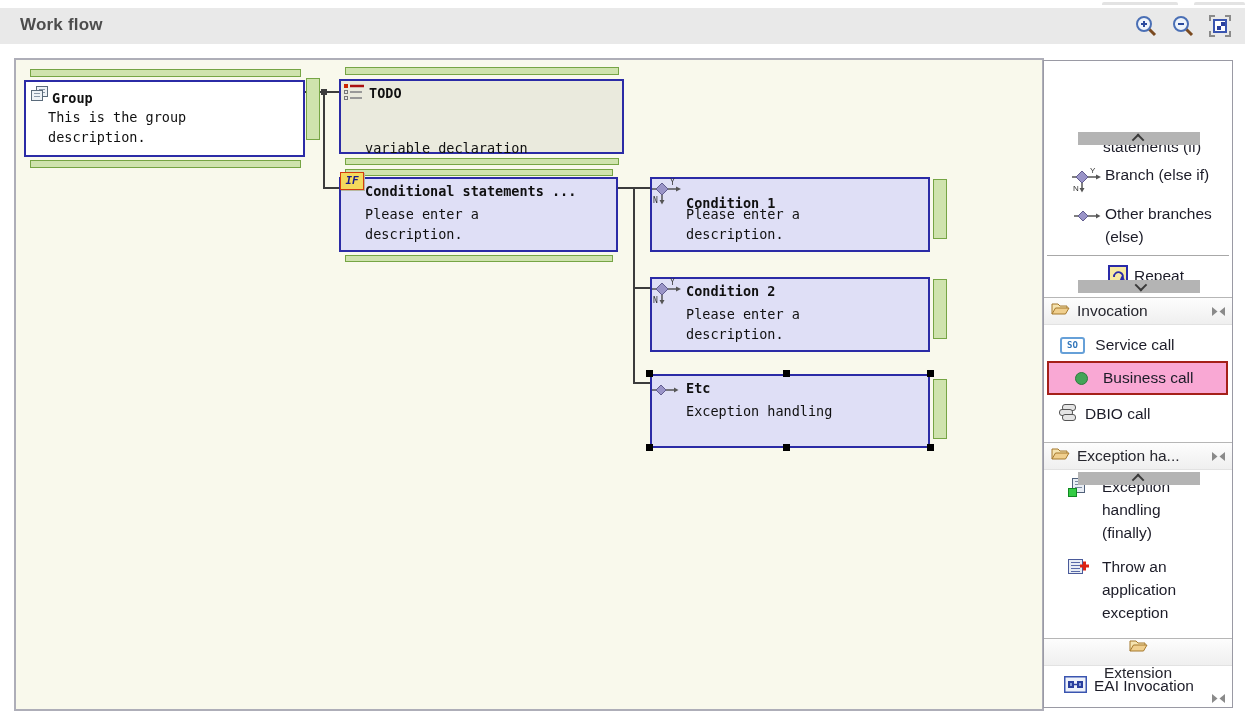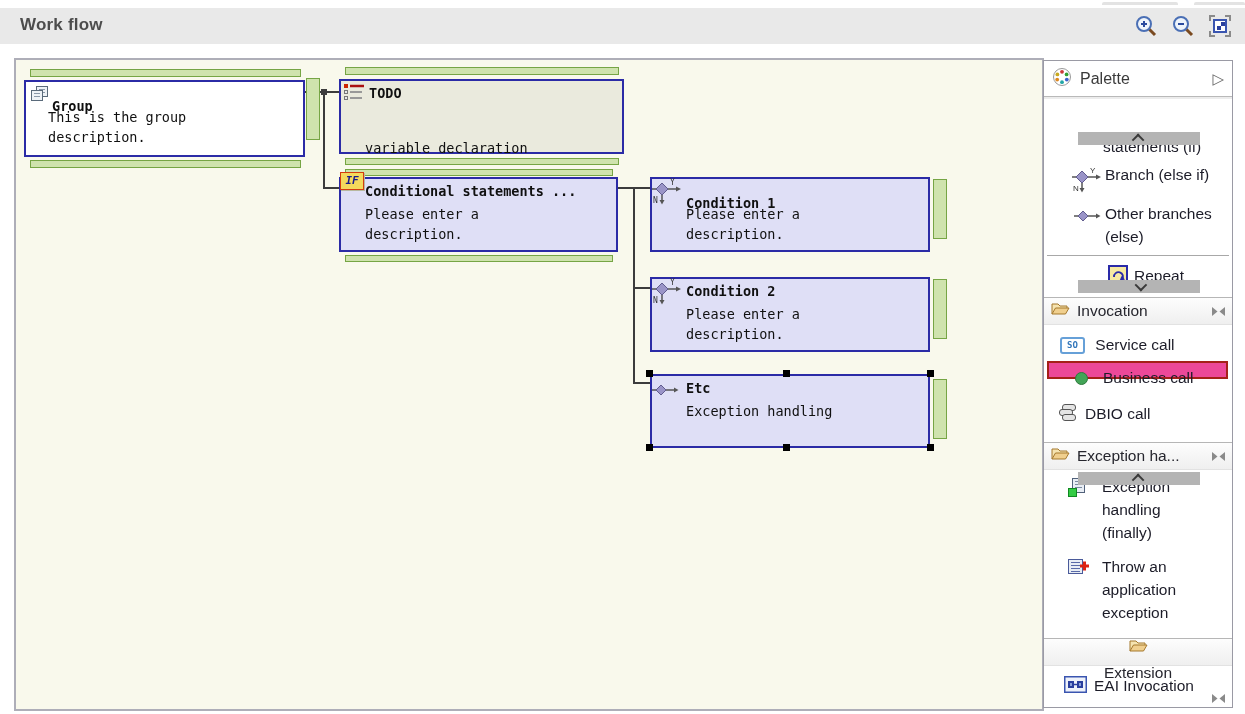--- a/index.html
+++ b/index.html
@@ -44,22 +44,22 @@
   .sec-hdr{position:absolute;left:0;right:0;height:28px;display:flex;align-items:center;gap:7px;
            padding:0 7px;background:linear-gradient(#fdfdfd,#efefef);border-top:1px solid #b6b6b6;
            border-bottom:1px solid #e2e2e2;box-sizing:border-box;cursor:pointer;}
   .sec-label{font-size:15.5px;color:#26262e;white-space:nowrap;}
   .bowtie{margin-left:auto;}
   .pitem{position:absolute;cursor:pointer;white-space:nowrap;}
   .pline{line-height:23px;}
   .svc-box{display:inline-block;width:21px;height:13px;border:2px solid #66a0d8;border-radius:3px;
            color:#3377bb;font:bold 9px "DejaVu Sans Mono",monospace;text-align:center;line-height:13px;background:#fff;}
   .biz-dot{display:inline-block;width:11px;height:11px;border-radius:50%;background:#43a457;border:1.5px solid #2d7a3c;}
-  .selbox{position:absolute;left:3px;top:300px;width:181px;height:18px;border:2px solid #a52019;
-          background:#ec4899;box-sizing:border-box;cursor:pointer;}
+  .selbox{position:absolute;left:3px;top:300px;width:181px;height:34px;border:2px solid #a52019;
+          background:#f9a8d4;box-sizing:border-box;cursor:pointer;}
   .scrollbar{position:absolute;left:34px;width:122px;height:13px;background:#b4b4b4;z-index:5;
              display:flex;align-items:center;justify-content:center;cursor:pointer;}
   .chev{width:7px;height:7px;border-left:2px solid #3a3a3a;border-top:2px solid #3a3a3a;}
   .chev.up{transform:rotate(45deg) translateY(2px);}
   .chev.down{transform:rotate(225deg) translateY(2px);}
   .divline{position:absolute;left:3px;right:3px;height:1px;background:#a8a8a8;}
 </style>
 </head>
 <body>
 
@@ -119,21 +119,21 @@
     <span class="nicon" style="left:5px;top:4px;">
       <svg width="17" height="15">
           <rect x="5.5" y="0.5" width="11" height="10" fill="#eef2f6" stroke="#5a6a7a"></rect>
           <line x1="8" y1="3.5" x2="14" y2="3.5" stroke="#8a98a8"></line>
           <line x1="8" y1="6.5" x2="14" y2="6.5" stroke="#8a98a8"></line>
           <rect x="0.5" y="4.5" width="11" height="10" fill="#eef2f6" stroke="#5a6a7a"></rect>
           <line x1="3" y1="7.5" x2="9" y2="7.5" stroke="#8a98a8"></line>
           <line x1="3" y1="10.5" x2="9" y2="10.5" stroke="#8a98a8"></line>
         </svg>
     </span>
-    <span class="ntitle" style="left:26px;top:16px;">Group</span>
+    <span class="ntitle" style="left:26px;top:8px;">Group</span>
     <span class="ndesc" style="left:22px;top:27px;">This is the group</span>
     <span class="ndesc" style="left:22px;top:47px;">description.</span>
   </div>
 
   <div class="gbar" style="left:329px;top:7px;width:274px;height:8px;"></div>
   <div class="gbar" style="left:329px;top:98px;width:274px;height:7px;"></div>
   <div class="node node-gray" style="left:323px;top:19px;width:285px;height:75px;">
     <span class="nicon" style="left:3px;top:3px;">
       <svg width="21" height="17">
           <rect x="0" y="0" width="4" height="4" fill="#cc2200"></rect>
@@ -211,35 +211,20 @@
   <div class="handle" style="left:630px;top:310px;"></div>
   <div class="handle" style="left:767px;top:310px;"></div>
   <div class="handle" style="left:911px;top:310px;"></div>
   <div class="handle" style="left:630px;top:384px;"></div>
   <div class="handle" style="left:767px;top:384px;"></div>
   <div class="handle" style="left:911px;top:384px;"></div>
 </div>
 
 <div class="palette">
 
-  <div class="pal-header">
-    <span>
-      <svg width="20" height="20">
-          <circle cx="10" cy="10" r="8.5" fill="#fff" stroke="#999"></circle>
-          <circle cx="10" cy="4.8" r="1.9" fill="#cc3838"></circle>
-          <circle cx="14.6" cy="7.4" r="1.9" fill="#33a033"></circle>
-          <circle cx="14.8" cy="12.6" r="1.9" fill="#3a62cc"></circle>
-          <circle cx="10" cy="15.2" r="1.9" fill="#22a6a6"></circle>
-          <circle cx="5.2" cy="12.6" r="1.9" fill="#dd8822"></circle>
-          <circle cx="5.4" cy="7.4" r="1.9" fill="#c8aa22"></circle>
-        </svg>
-    </span>
-    <span class="pal-title">Palette</span>
-    <span class="pal-arrow">▷</span>
-  </div>
 
 
   <div class="pitem" style="left:59px;top:74px;">
     <span class="pline">statements (if)</span>
   </div>
 
   <div class="pitem" style="left:28px;top:102px;">
     <span style="position:absolute;left:0;top:2px;">
       <svg width="30" height="28">
           <line x1="0" y1="12" x2="5" y2="12" stroke="#555" stroke-width="1.5"></line>

